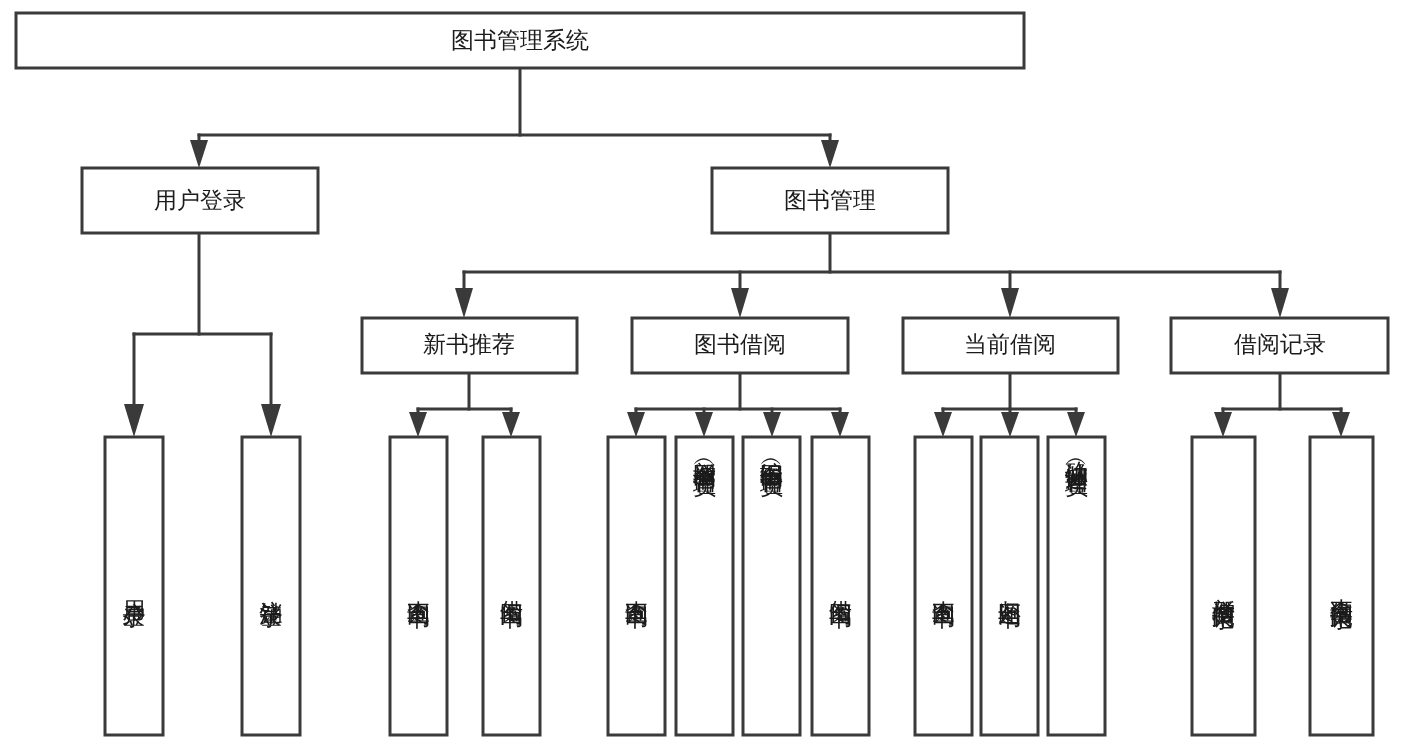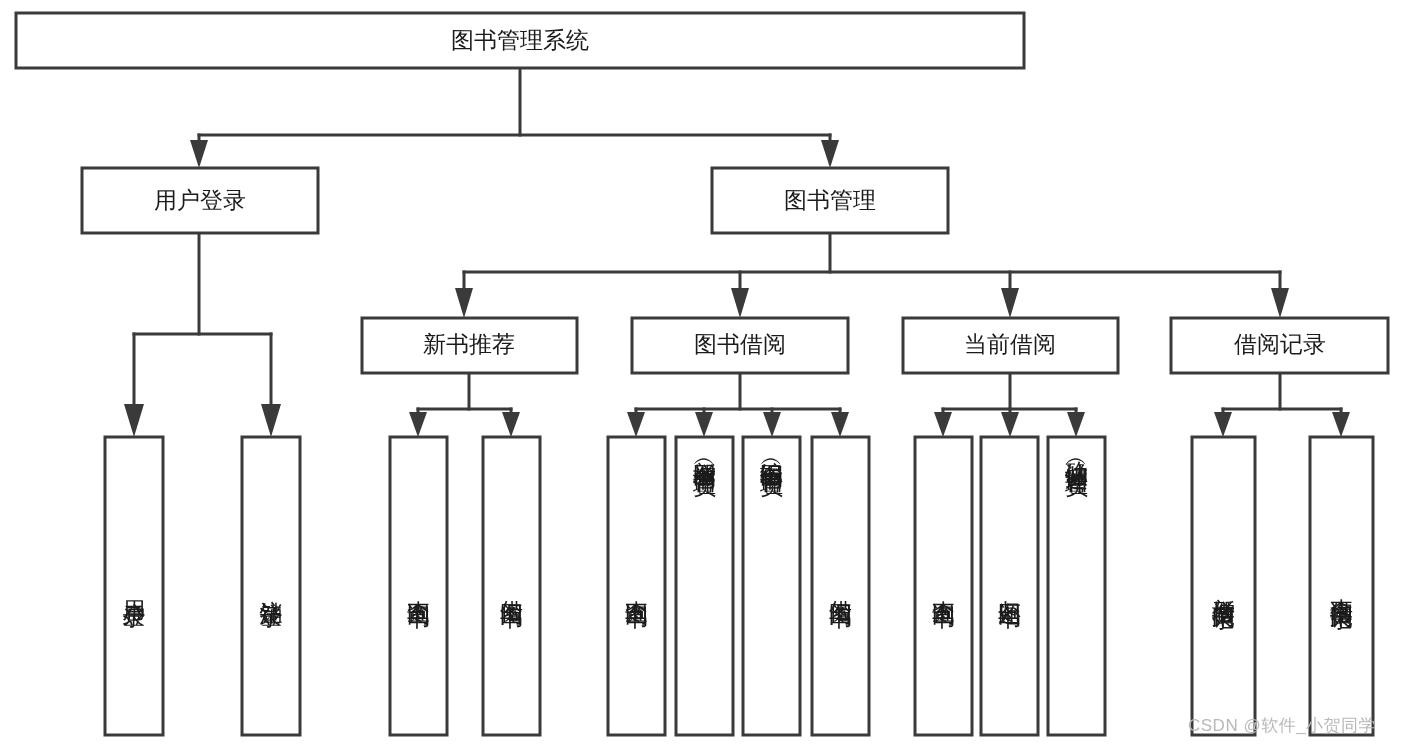--- a/index.html
+++ b/index.html
@@ -231,15 +231,14 @@
     <span class="node-label-v" style="position:static;padding-top:6px;">确认归还（管理员）</span>
   </div>
 
   <div class="vlabel-wrap" style="left:1192px;top:437px;width:63px;height:298px;">
     <span class="node-label-v" style="position:static;">新增借阅记录</span>
   </div>
   <div class="vlabel-wrap" style="left:1310px;top:437px;width:63px;height:298px;">
     <span class="node-label-v" style="position:static;">查询借阅记录</span>
   </div>
 
-  <div class="watermark">CSDN @软件_小贺同学</div>
 
 </div>
 
 </body></html>

